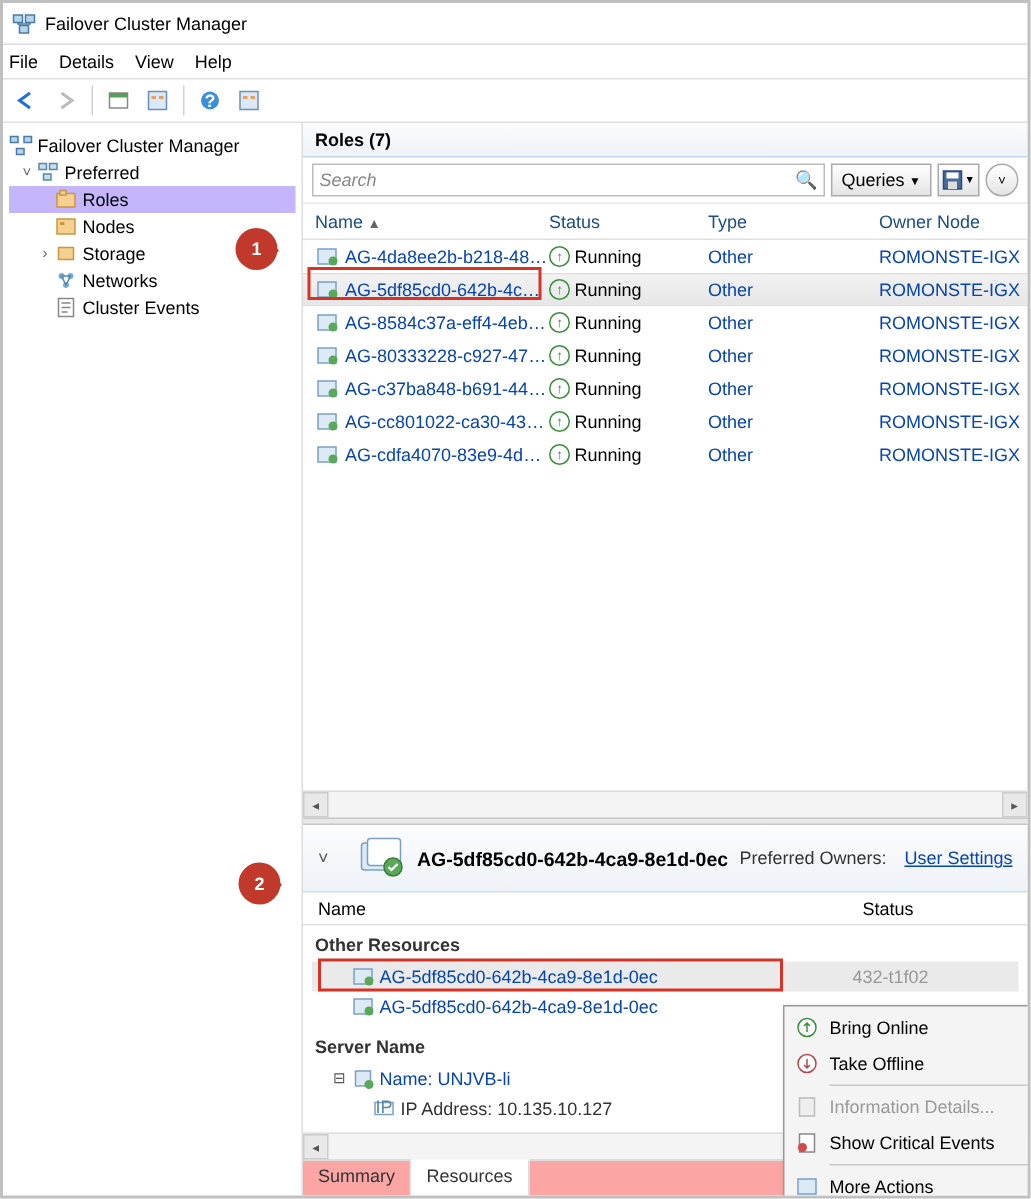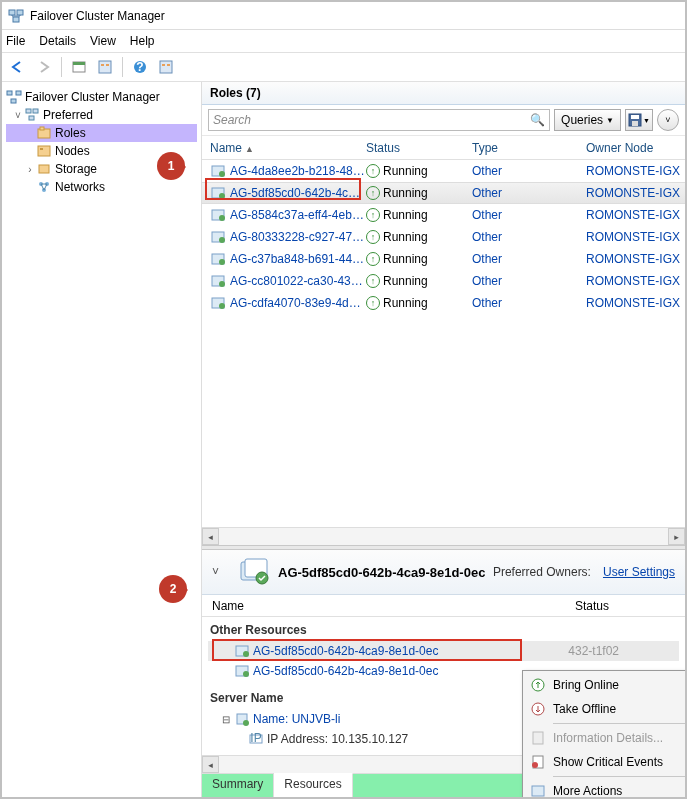--- a/index.html
+++ b/index.html
@@ -51,21 +51,21 @@
 .detail-hdr .chev{width:18px;color:#555;}
 .res-hdr{display:flex;height:22px;border-bottom:1px solid #e0e0e0;align-items:center;padding:0 10px;}
 .res-hdr .n{flex:1;} .res-hdr .s{width:100px;}
 .res-body{padding:2px 6px 6px 6px;overflow:auto;position:relative;}
 .grp{font-weight:bold;color:#333;padding:4px 2px;}
 .rrow{display:flex;align-items:center;height:20px;padding-left:14px;}
 .rrow .tw{width:12px;font-size:10px;color:#555;}
 .rrow .ic{width:16px;height:16px;margin-right:3px;display:flex;align-items:center;justify-content:center;}
 .rrow .txt{color:#0645ad;}
 .rrow .ip{color:#333;}
-.tabs{display:flex;height:24px;border-top:1px solid #ddd;background:#86efac;}
+.tabs{display:flex;height:24px;border-top:1px solid #ddd;background:#fca5a5;}
 .tab{padding:3px 10px;border-right:1px solid #ddd;color:#333;cursor:default;}
 .tab.active{background:#fff;border-top:1px solid #fff;margin-top:-1px;}
 .callout{position:absolute;width:28px;height:28px;border-radius:50%;background:#c0392b;color:#fff;display:flex;align-items:center;justify-content:center;font-size:14px;font-weight:bold;z-index:5;}
 .callout.tail::after{content:"";position:absolute;right:-6px;top:10px;border:5px solid transparent;border-left-color:#c0392b;}
 .redbox{position:absolute;border:2px solid #d63324;pointer-events:none;z-index:3;}
 .ctxmenu{position:absolute;background:#f4f4f4;border:1px solid #999;box-shadow:2px 2px 4px rgba(0,0,0,.3);z-index:10;width:218px;padding:2px;}
 .mitem{display:flex;align-items:center;height:24px;padding:0 6px 0 4px;gap:6px;}
 .mitem.disabled{color:#999;}
 .mitem .mic{width:18px;height:18px;display:flex;align-items:center;justify-content:center;}
 .mitem .mlbl{flex:1;}
@@ -190,20 +190,29 @@
       <span class="ic">
           <svg width="16" height="16">
             <circle cx="5" cy="5" r="2" fill="#7ab0d8"></circle>
             <circle cx="11" cy="5" r="2" fill="#7ab0d8"></circle>
             <circle cx="8" cy="11" r="2" fill="#7ab0d8"></circle>
             <path d="M5 5L11 5L8 11z" stroke="#58a" fill="none"></path>
           </svg>
         </span>
       <span class="lbl">Networks</span>
     </div>
+    <div class="tnode" style="padding-left:30px">
+      <span class="ic">
+          <svg width="16" height="16">
+            <rect x="3" y="2" width="10" height="12" fill="#fff" stroke="#888"></rect>
+            <path d="M5 5h6M5 8h6M5 11h4" stroke="#888"></path>
+          </svg>
+        </span>
+      <span class="lbl">Cluster Events</span>
+    </div>
   </div>
 
   <div class="main">
     <div class="panel-hdr">
       <span style="font-weight:bold">Roles (7)</span>
     </div>
     <div class="searchbar">
       <div class="searchbox">
         <span>Search</span>
         <span class="mag">🔍</span>

